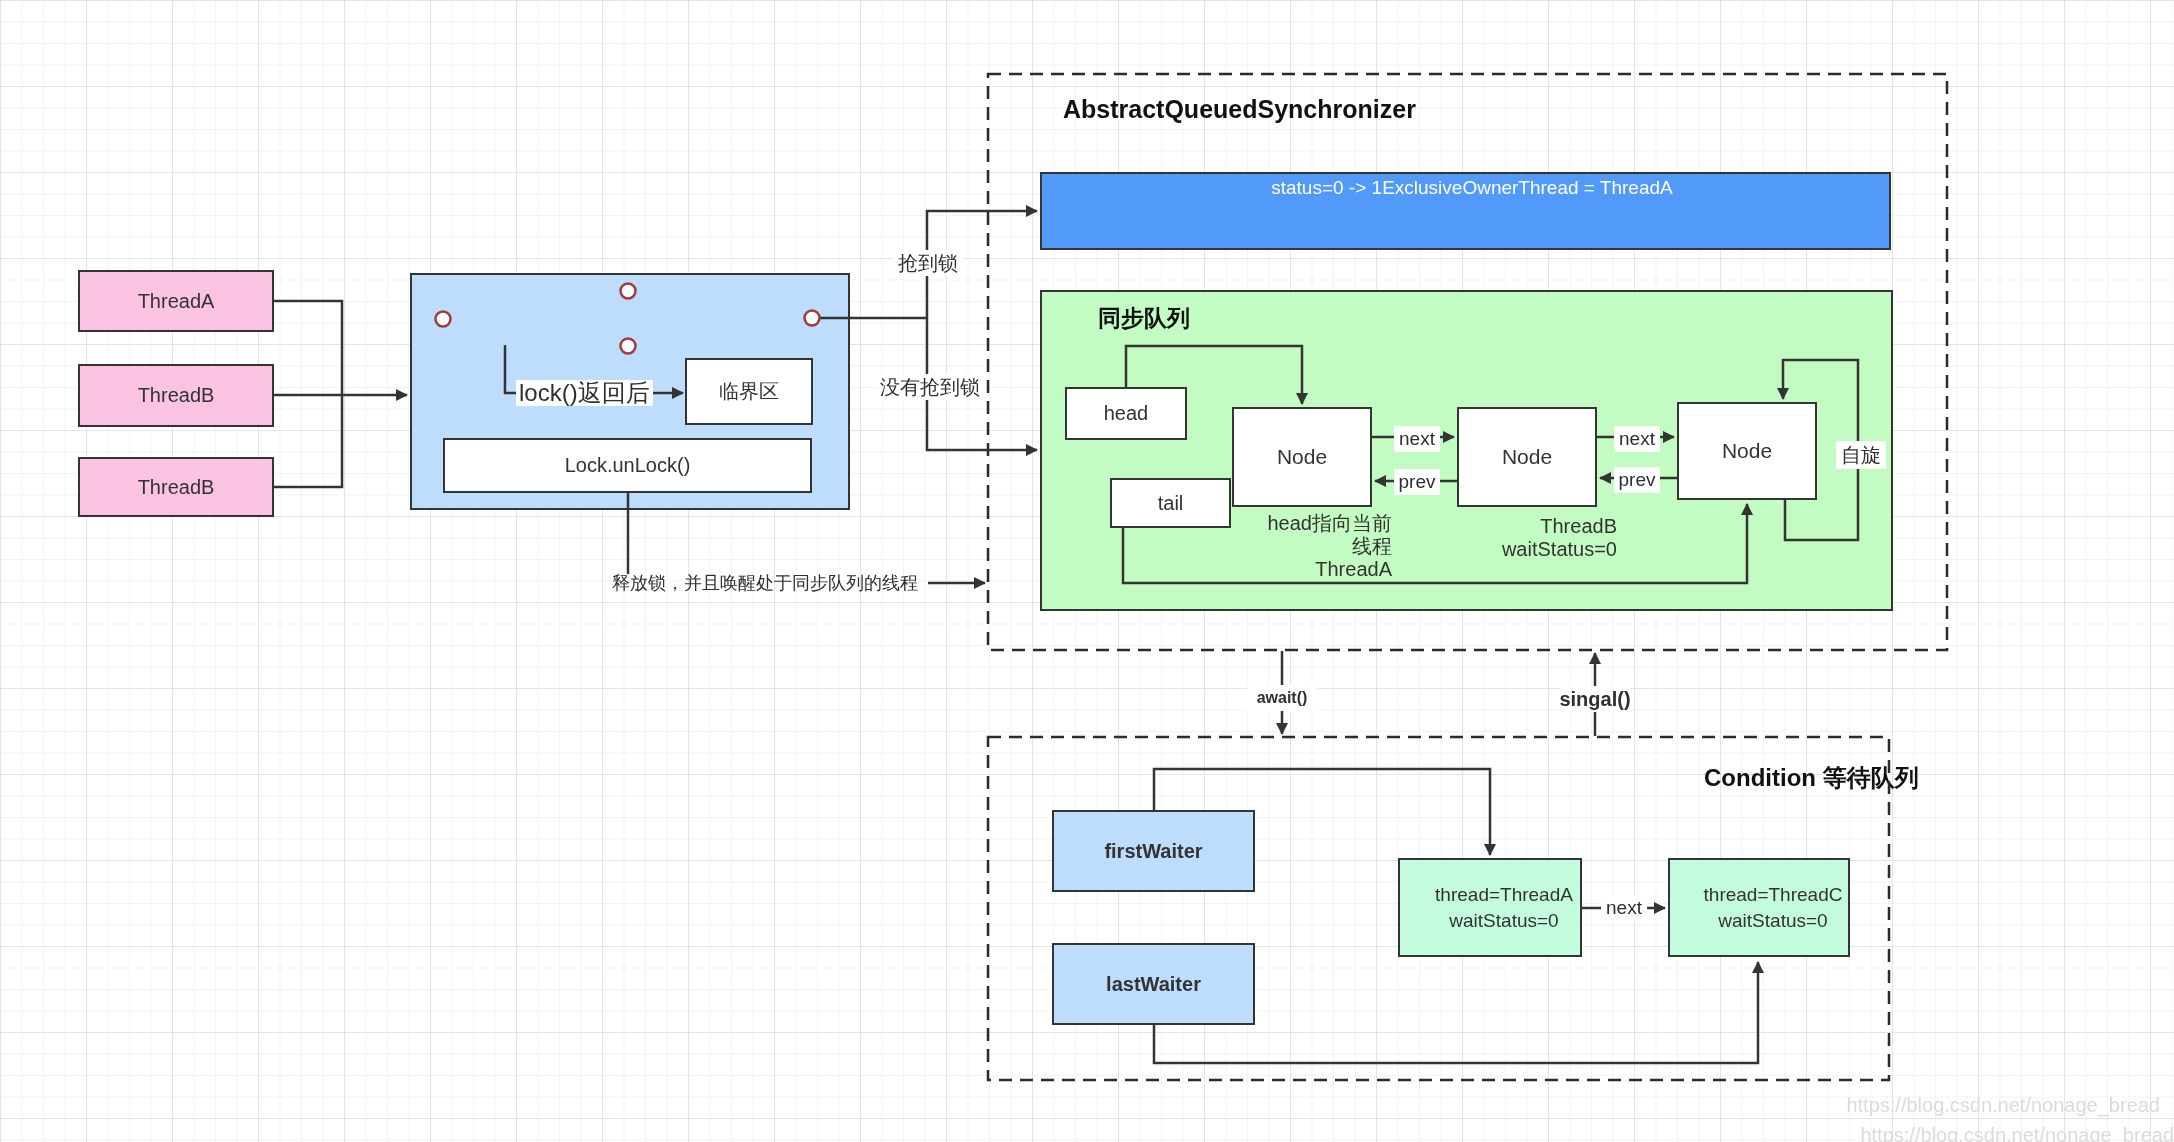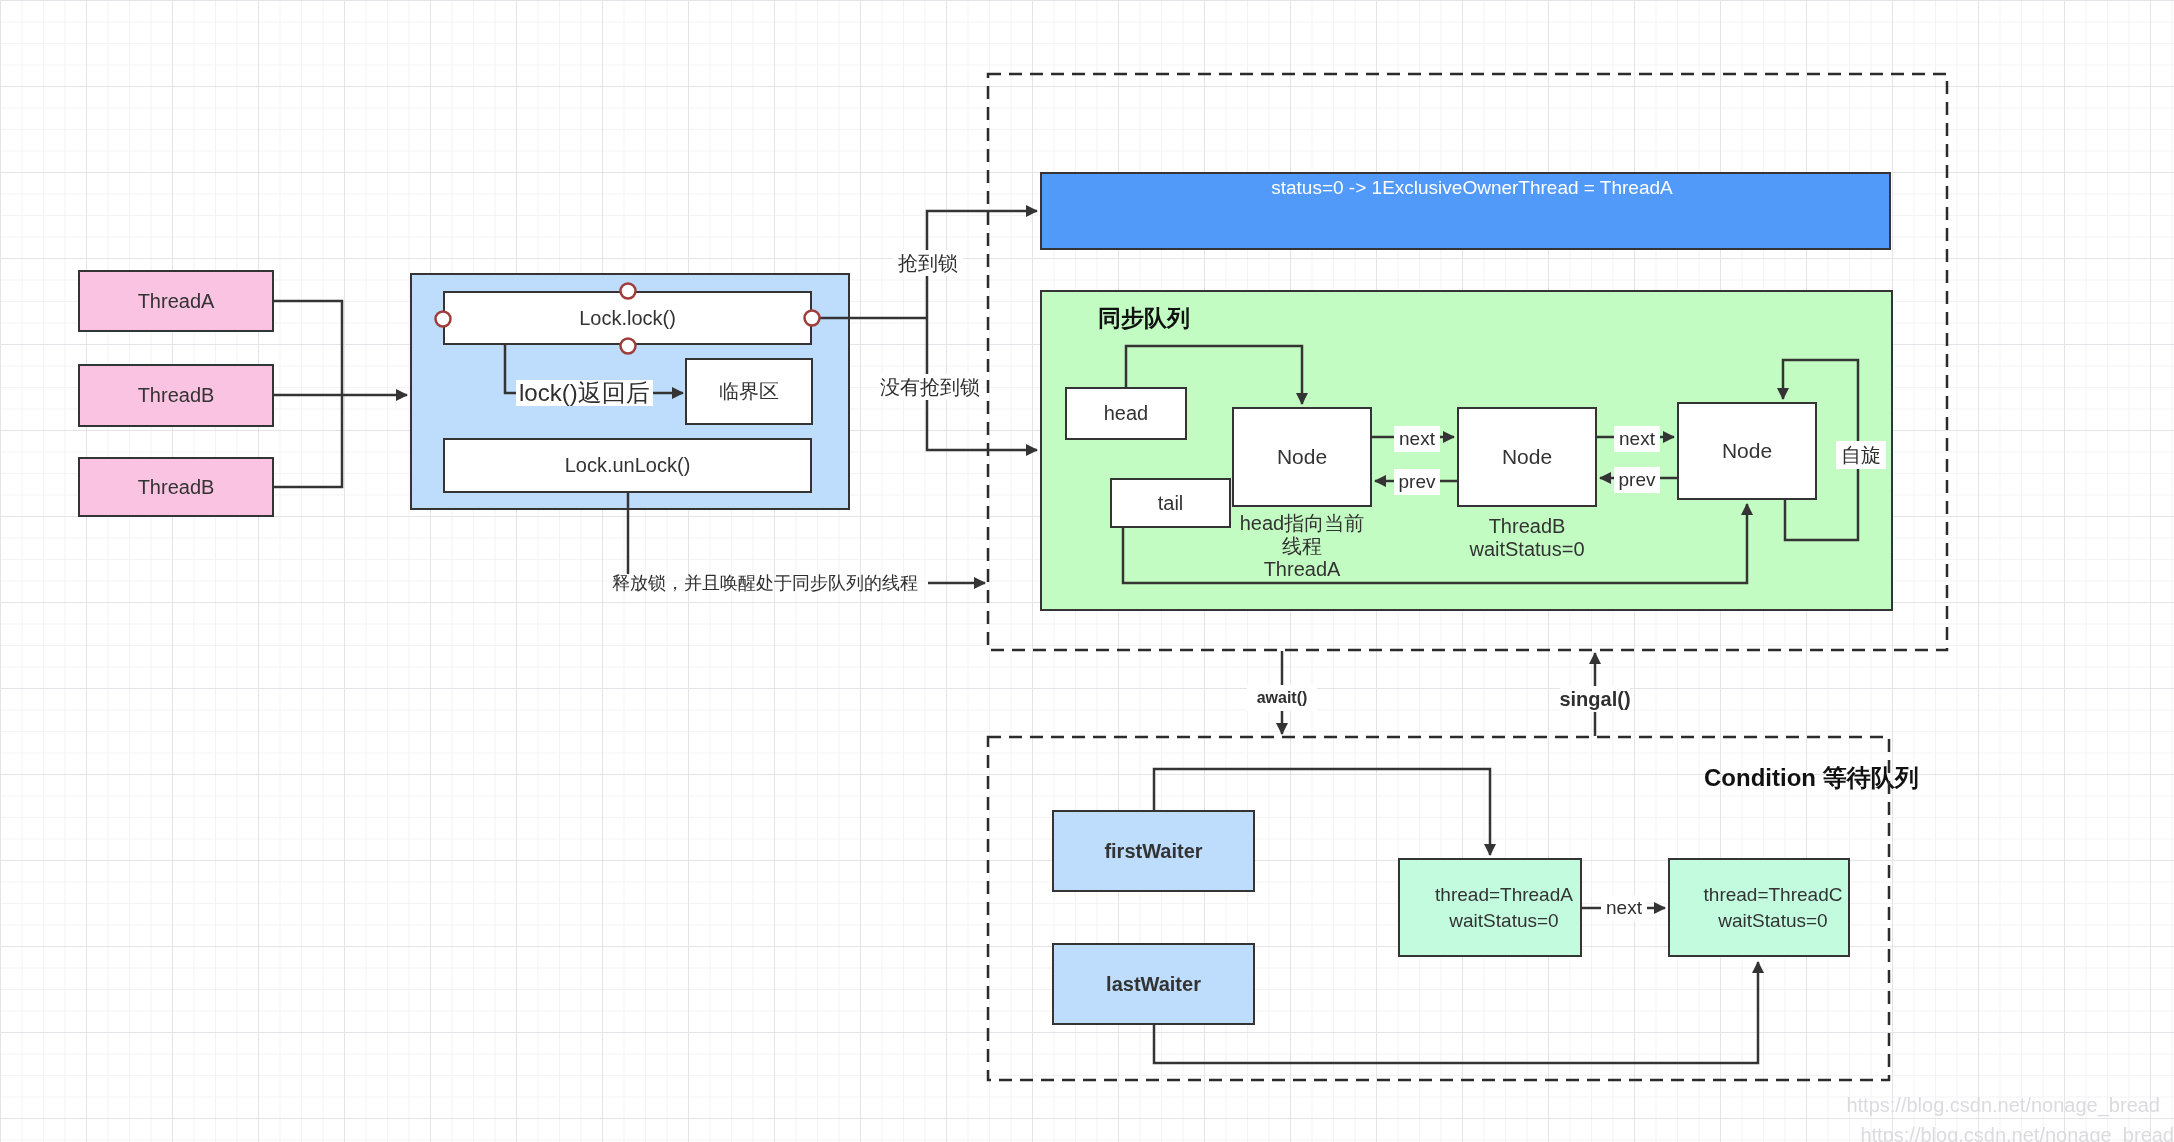--- a/index.html
+++ b/index.html
@@ -25,21 +25,21 @@
   .mint{background:#c3fbdf;padding-left:28px;}
   .lbl{
     position:absolute;z-index:4;font-size:19px;color:#2f2f2f;
     display:flex;align-items:center;justify-content:center;text-align:center;
     white-space:nowrap;
   }
   .whitebg{background:#ffffff;}
   .title{position:absolute;z-index:2;font-weight:bold;color:#111;white-space:nowrap;}
   .caption{
     position:absolute;z-index:2;font-size:20px;line-height:23px;color:#333;
-    text-align:center;white-space:pre-line;
+    text-align:right;white-space:pre-line;
   }
   #connector-layer{position:absolute;left:0;top:0;z-index:3;pointer-events:none;}
   .edge{stroke:#343434;stroke-width:2.5;fill:none;}
   .dashedbox{stroke:#2b2b2b;stroke-width:2.5;fill:none;stroke-dasharray:13 8;}
   .watermark{
     position:absolute;z-index:5;font-size:20px;color:#dbdbdf;white-space:nowrap;
     font-family:"Liberation Sans","DejaVu Sans",sans-serif;
   }
   .status{
     position:absolute;z-index:2;box-sizing:border-box;border:2.5px solid #343434;
@@ -101,35 +101,33 @@
     <span>ThreadA</span>
   </div>
   <div class="box pink" style="left:78px;top:364px;width:196px;height:63px;">
     <span>ThreadB</span>
   </div>
   <div class="box pink" style="left:78px;top:457px;width:196px;height:60px;">
     <span>ThreadB</span>
   </div>
 
   <div class="box bluefill" style="left:410px;top:273px;width:440px;height:237px;z-index:1;"></div>
-  <div class="box white" style="left:443px;top:291px;width:369px;height:54px;">
-    <span>Lock.lock()</span>
-  </div>
   <div class="box white" style="left:685px;top:358px;width:128px;height:67px;">
     <span>临界区</span>
   </div>
   <div class="box white" style="left:443px;top:438px;width:369px;height:55px;">
     <span>Lock.unLock()</span>
   </div>
   <div class="lbl whitebg" style="left:516px;top:380px;height:26px;padding:0 3px;font-size:24px;">lock()返回后</div>
 
   <div class="lbl whitebg" style="left:893px;top:250px;width:70px;height:26px;font-size:20px;">抢到锁</div>
   <div class="lbl whitebg" style="left:878px;top:374px;width:104px;height:26px;font-size:20px;">没有抢到锁</div>
   <div class="lbl" style="left:612px;top:571px;height:24px;font-size:18px;">释放锁，并且唤醒处于同步队列的线程</div>
 
+  <div class="title" style="left:1063px;top:95px;font-size:25px;">AbstractQueuedSynchronizer</div>
   <div class="status" style="left:1040px;top:172px;width:851px;height:78px;">
     <span>status=0 -&gt; 1</span>
     <span>ExclusiveOwnerThread = ThreadA</span>
   </div>
 
   <div class="box" style="left:1040px;top:290px;width:853px;height:321px;background:#c3fcc2;z-index:1;"></div>
   <div class="title" style="left:1098px;top:303px;font-size:23px;">同步队列</div>
   <div class="box white" style="left:1065px;top:387px;width:122px;height:53px;">
     <span>head</span>
   </div>

